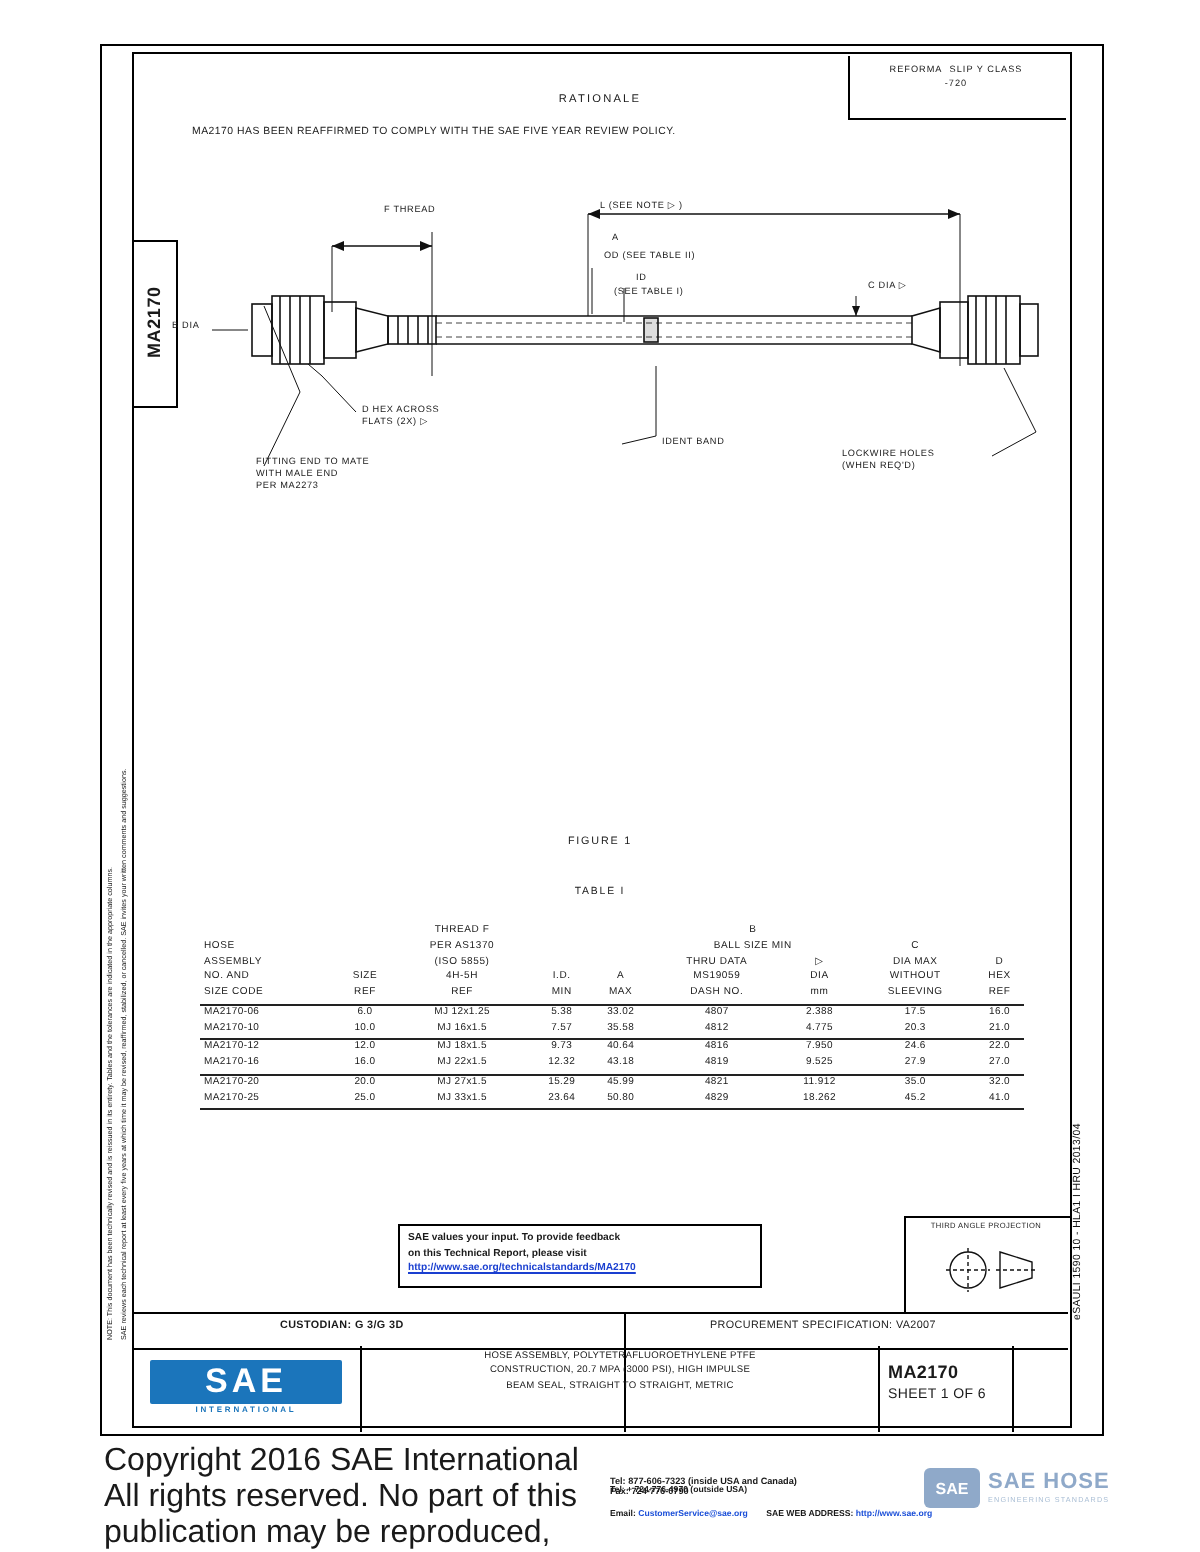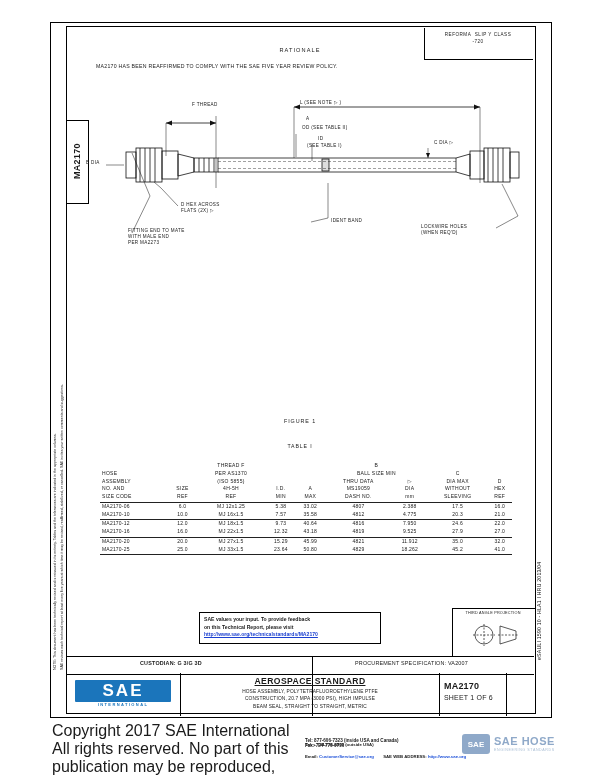--- a/index.html
+++ b/index.html
@@ -391,34 +391,33 @@
 
   <div class="title-block"></div>
   <div class="tb-logo">
     <div class="sae-logo">
       <div class="bar"></div>
       <div class="letters">SAE</div>
       <div class="sub">INTERNATIONAL</div>
     </div>
   </div>
   <div class="tb-mid">
-    <div class="tb-std">AEROSPACE STANDARD</div>
     <div class="tb-desc">
       <div>HOSE ASSEMBLY, POLYTETRAFLUOROETHYLENE PTFE</div>
       <div>CONSTRUCTION, 20.7 MPA (3000 PSI), HIGH IMPULSE</div>
       <div>BEAM SEAL, STRAIGHT TO STRAIGHT, METRIC</div>
     </div>
   </div>
   <div class="tb-right"></div>
   <div class="tb-rdiv"></div>
   <div class="tb-num">MA2170</div>
   <div class="tb-sheet">SHEET 1 OF 6</div>
 
   <div class="f-left">
-    <div>Copyright 2017 SAE International</div>
+    <div>Copyright 2016 SAE International</div>
     <div>All rights reserved. No part of this publication may be reproduced, stored in a retrieval system or transmitted, in any form or by any means, electronic, mechanical, photocopying,</div>
 
     <div style="margin-left:0;"></div>
   </div>
   <div class="f-right">
     <div style="height:4.5px"></div>
     <div style="height:5.8px"></div>
     <div style="height:5.8px"></div>
     <div class="f-bold">Tel: 877-606-7323 (inside USA and Canada)</div>
     <div class="f-bold">Fax: 724-776-0790</div>

